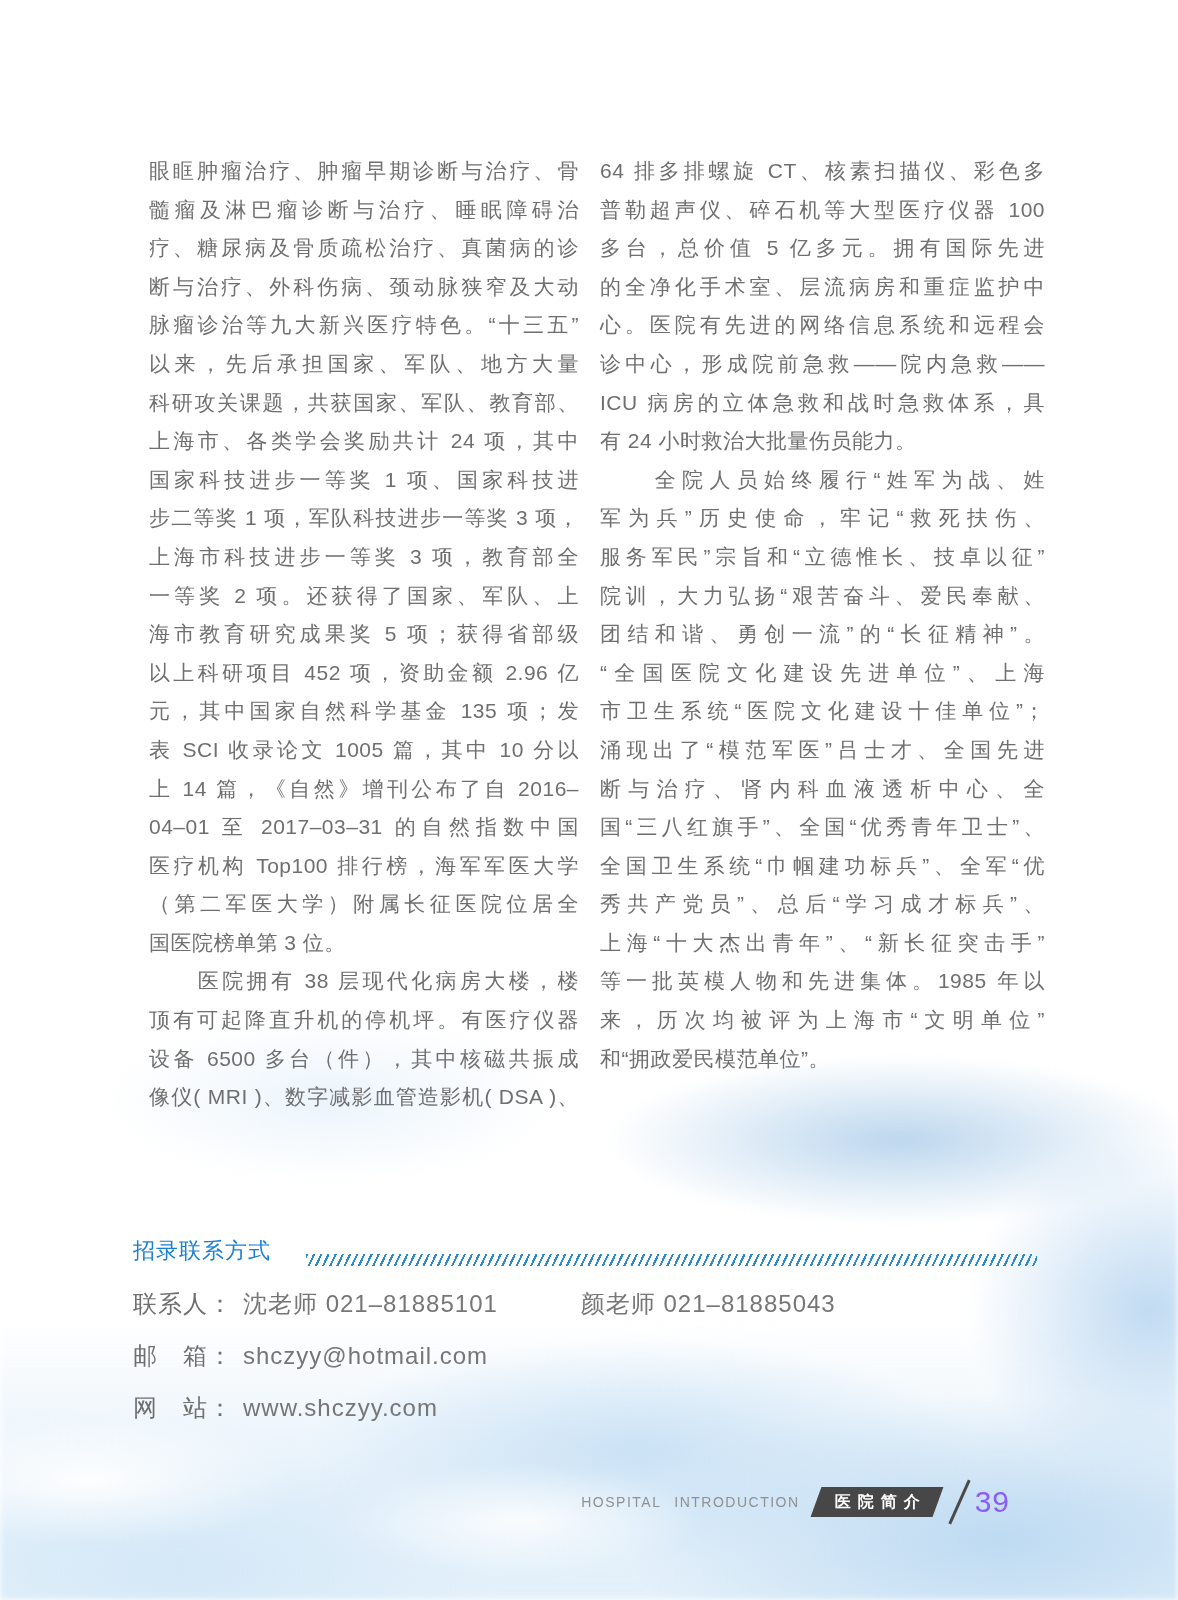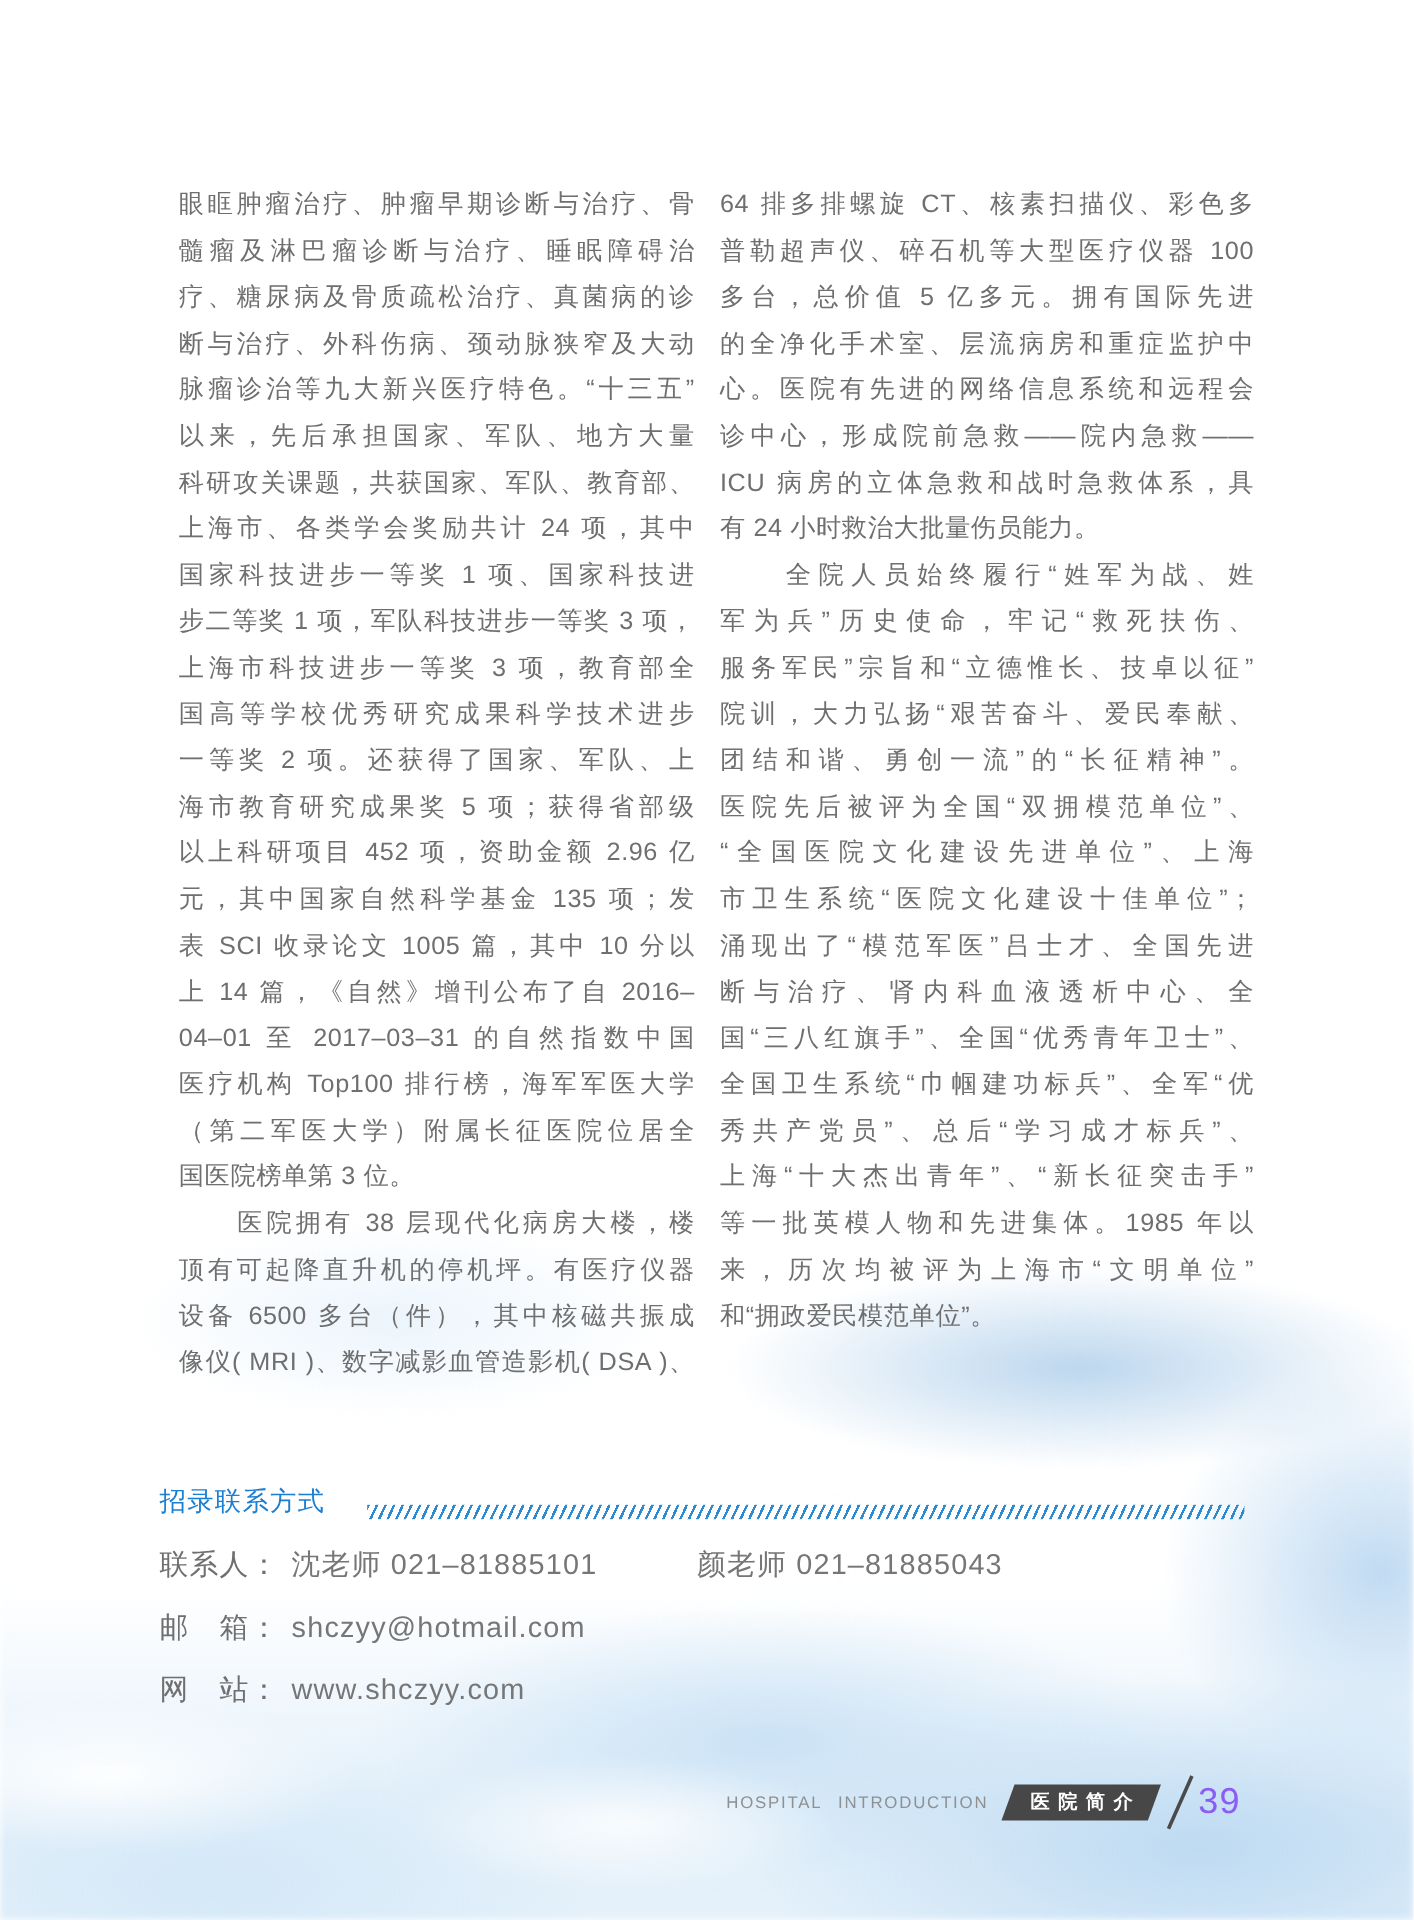--- a/index.html
+++ b/index.html
@@ -51,21 +51,21 @@
   }
   .contact-row .c-label { display:inline-block; min-width:110px; }
   .contact-row .c-value { color:#767677; }
   .contact-row .c-value2 { margin-left:83px; }
   .row-0 { top:1288px; }
   .row-1 { top:1340px; }
   .row-2 { top:1392px; }
 
   
   .footer {
-    position:absolute; top:1474px; right:144px; height:56px; z-index:1;
+    position:absolute; top:1474px; right:168px; height:56px; z-index:1;
     display:flex; align-items:center;justify-content:center;
   }
   .footer-en {
     color:#8f9091; font-size:14px; letter-spacing:1.5px; word-spacing:8px;
   }
   .footer-badge {
     margin-left:16px; width:122px; height:30px;
     background:#474747; transform:skewX(-20deg);
     display:flex; align-items:center; justify-content:center;
   }
@@ -89,21 +89,20 @@
     <div class="line">髓瘤及淋巴瘤诊断与治疗、睡眠障碍治</div>
     <div class="line">疗、糖尿病及骨质疏松治疗、真菌病的诊</div>
     <div class="line">断与治疗、外科伤病、颈动脉狭窄及大动</div>
     <div class="line">脉瘤诊治等九大新兴医疗特色。“十三五”</div>
     <div class="line">以来，先后承担国家、军队、地方大量</div>
     <div class="line">科研攻关课题，共获国家、军队、教育部、</div>
     <div class="line">上海市、各类学会奖励共计 24 项，其中</div>
     <div class="line">国家科技进步一等奖 1 项、国家科技进</div>
     <div class="line">步二等奖 1 项，军队科技进步一等奖 3 项，</div>
     <div class="line">上海市科技进步一等奖 3 项，教育部全</div>
-    <div class="line">国高等学校优秀研究成果科学技术进步</div>
     <div class="line">一等奖 2 项。还获得了国家、军队、上</div>
     <div class="line">海市教育研究成果奖 5 项；获得省部级</div>
     <div class="line">以上科研项目 452 项，资助金额 2.96 亿</div>
     <div class="line">元，其中国家自然科学基金 135 项；发</div>
     <div class="line">表 SCI 收录论文 1005 篇，其中 10 分以</div>
     <div class="line">上 14 篇，《自然》增刊公布了自 2016–</div>
     <div class="line">04–01 至 2017–03–31 的自然指数中国</div>
     <div class="line">医疗机构 Top100 排行榜，海军军医大学</div>
     <div class="line">（第二军医大学）附属长征医院位居全</div>
     <div class="line end">国医院榜单第 3 位。</div>
@@ -120,21 +119,20 @@
     <div class="line">的全净化手术室、层流病房和重症监护中</div>
     <div class="line">心。医院有先进的网络信息系统和远程会</div>
     <div class="line">诊中心，形成院前急救——院内急救——</div>
     <div class="line">ICU 病房的立体急救和战时急救体系，具</div>
     <div class="line end">有 24 小时救治大批量伤员能力。</div>
     <div class="line">　　全院人员始终履行“姓军为战、姓</div>
     <div class="line">军为兵”历史使命，牢记“救死扶伤、</div>
     <div class="line">服务军民”宗旨和“立德惟长、技卓以征”</div>
     <div class="line">院训，大力弘扬“艰苦奋斗、爱民奉献、</div>
     <div class="line">团结和谐、勇创一流”的“长征精神”。</div>
-    <div class="line">医院先后被评为全国“双拥模范单位”、</div>
     <div class="line">“全国医院文化建设先进单位”、上海</div>
     <div class="line">市卫生系统“医院文化建设十佳单位”；</div>
     <div class="line">涌现出了“模范军医”吕士才、全国先进</div>
     <div class="line">断与治疗、肾内科血液透析中心、全</div>
     <div class="line">国“三八红旗手”、全国“优秀青年卫士”、</div>
     <div class="line">全国卫生系统“巾帼建功标兵”、全军“优</div>
     <div class="line">秀共产党员”、总后“学习成才标兵”、</div>
     <div class="line">上海“十大杰出青年”、“新长征突击手”</div>
     <div class="line">等一批英模人物和先进集体。1985 年以</div>
     <div class="line">来，历次均被评为上海市“文明单位”</div>

